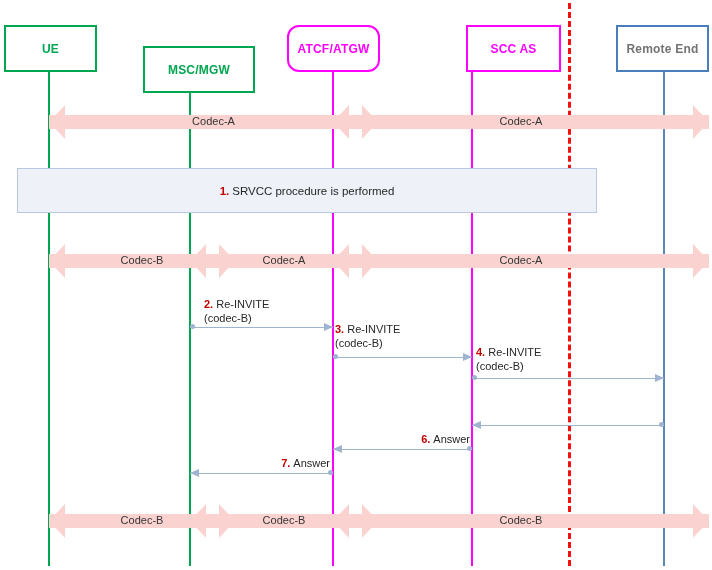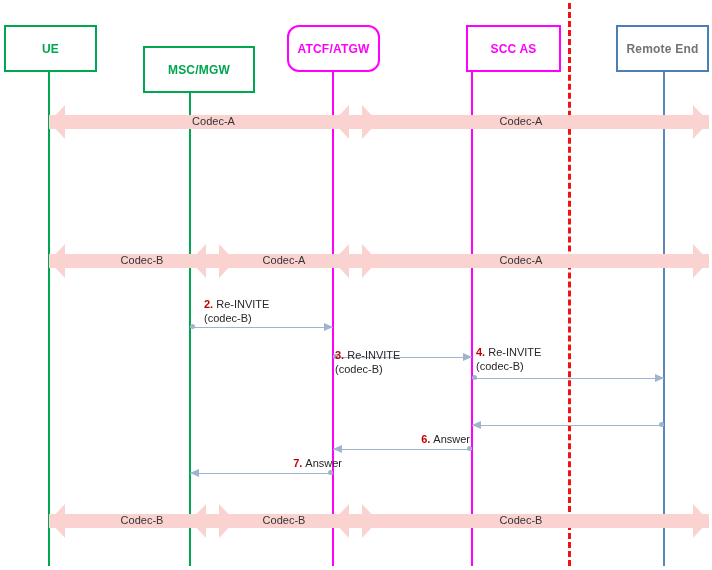--- a/index.html
+++ b/index.html
@@ -214,35 +214,38 @@
       <div class="head left"></div>
       <div class="head right"></div>
       <div class="codec-label">Codec-B</div>
     </div>
     <div class="codec-bar" style="left: 333px; top: 504px; width: 331px;">
       <div class="bar-body"></div>
       <div class="head left"></div>
       <div class="head right"></div>
       <div class="codec-label">Codec-B</div>
     </div>
+    <div class="note-box" style="left: 17px; top: 168px; width: 580px; height: 45px;">
+      <div><span class="step-num">1.</span><span>SRVCC procedure is performed</span></div>
+    </div>
     <div class="msg" style="left: 190px; top: 323px; width: 143px;">
       <div class="msg-line"></div>
       <div class="msg-dot at-left"></div>
       <div class="msg-head point-right"></div>
     </div>
     <div class="msg-label" style="left: 192px; top: 297px; margin-left: 12px;">
       <div><span class="step-num">2.</span><span>Re-INVITE</span></div>
       <div>(codec-B)</div>
     </div>
     <div class="msg" style="left: 333px; top: 353px; width: 139px;">
       <div class="msg-line"></div>
       <div class="msg-dot at-left"></div>
       <div class="msg-head point-right"></div>
     </div>
-    <div class="msg-label" style="left: 335px; top: 322px; margin-top: 26px;">
+    <div class="msg-label" style="left: 335px; top: 322px;">
       <div><span class="step-num">3.</span><span>Re-INVITE</span></div>
       <div>(codec-B)</div>
     </div>
     <div class="msg" style="left: 472px; top: 374px; width: 192px;">
       <div class="msg-line"></div>
       <div class="msg-dot at-left"></div>
       <div class="msg-head point-right"></div>
     </div>
     <div class="msg-label" style="left: 476px; top: 345px;">
       <div><span class="step-num">4.</span><span>Re-INVITE</span></div>
@@ -259,16 +262,16 @@
       <div class="msg-head point-left"></div>
     </div>
     <div class="msg-label align-right" style="left: auto; top: 432px; right: 242px; width: 120px;">
       <div><span class="step-num">6.</span><span>Answer</span></div>
     </div>
     <div class="msg" style="left: 190px; top: 469px; width: 143px;">
       <div class="msg-line"></div>
       <div class="msg-dot at-right"></div>
       <div class="msg-head point-left"></div>
     </div>
-    <div class="msg-label align-right" style="left: auto; top: 456px; right: 370px; width: 120px;">
+    <div class="msg-label align-right" style="left: auto; top: 456px; right: 382px; width: 120px;">
       <div><span class="step-num">7.</span><span>Answer</span></div>
     </div>
   </div>
 
 </body></html>

